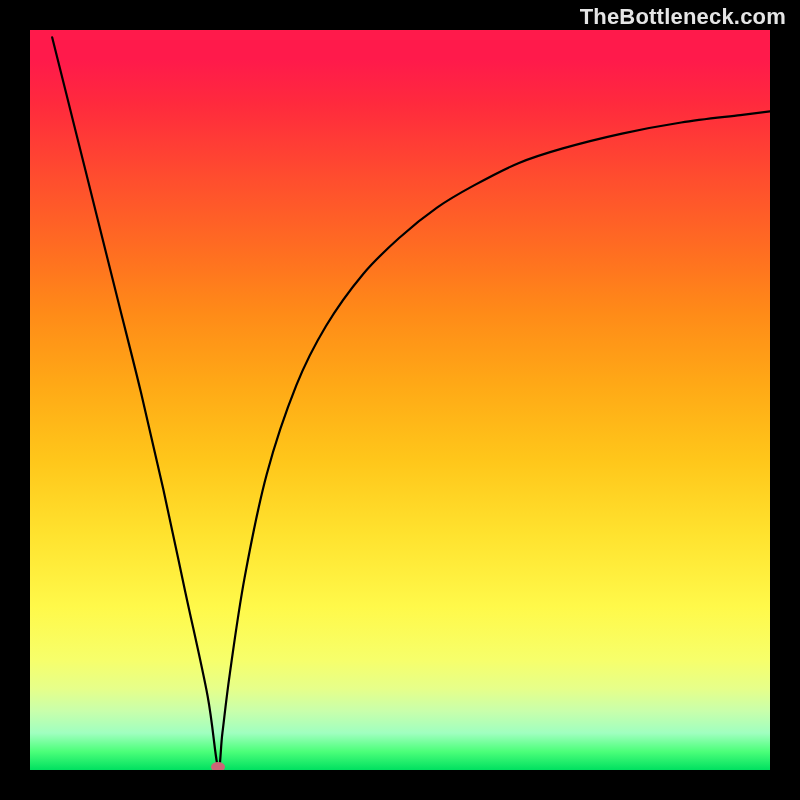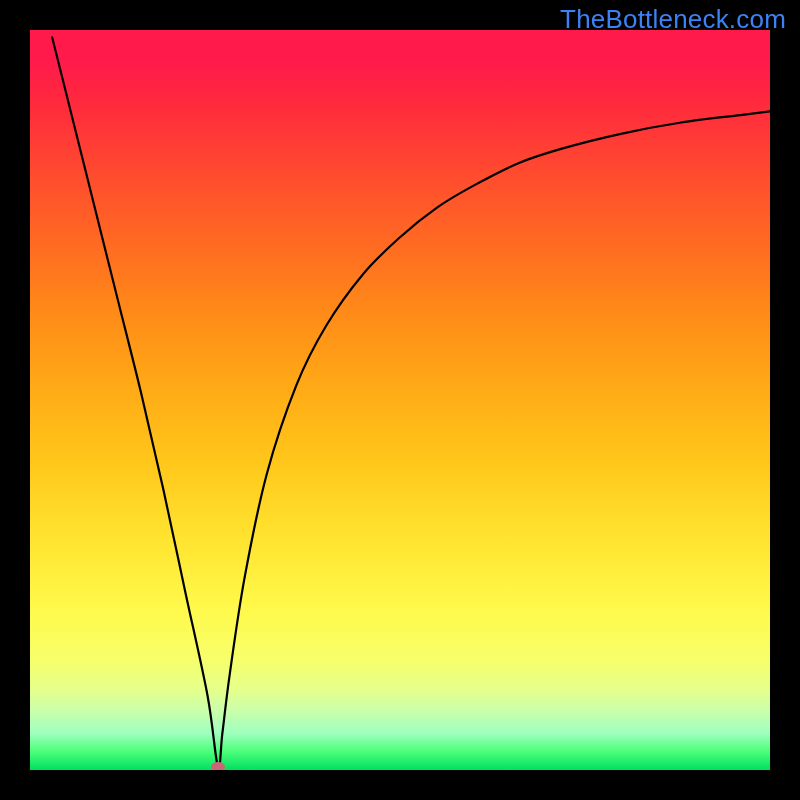--- a/index.html
+++ b/index.html
@@ -45,23 +45,23 @@
       #c9ffab 92%,
       #a0ffc0 95%,
       #4cff7a 97.5%,
       #00e060 100%
     );
   }
   .watermark {
     position: absolute;
     top: 4px;
     right: 14px;
-    color: #3b82f6;
-    font-size: 26px;
-    font-weight: 400;
+    color: #e5e5e5;
+    font-size: 22px;
+    font-weight: 700;
     letter-spacing: 0.2px;
   }
   svg.curve {
     position: absolute;
     inset: 0;
   }
   .minimum-dot {
     position: absolute;
     width: 14px;
     height: 10px;

